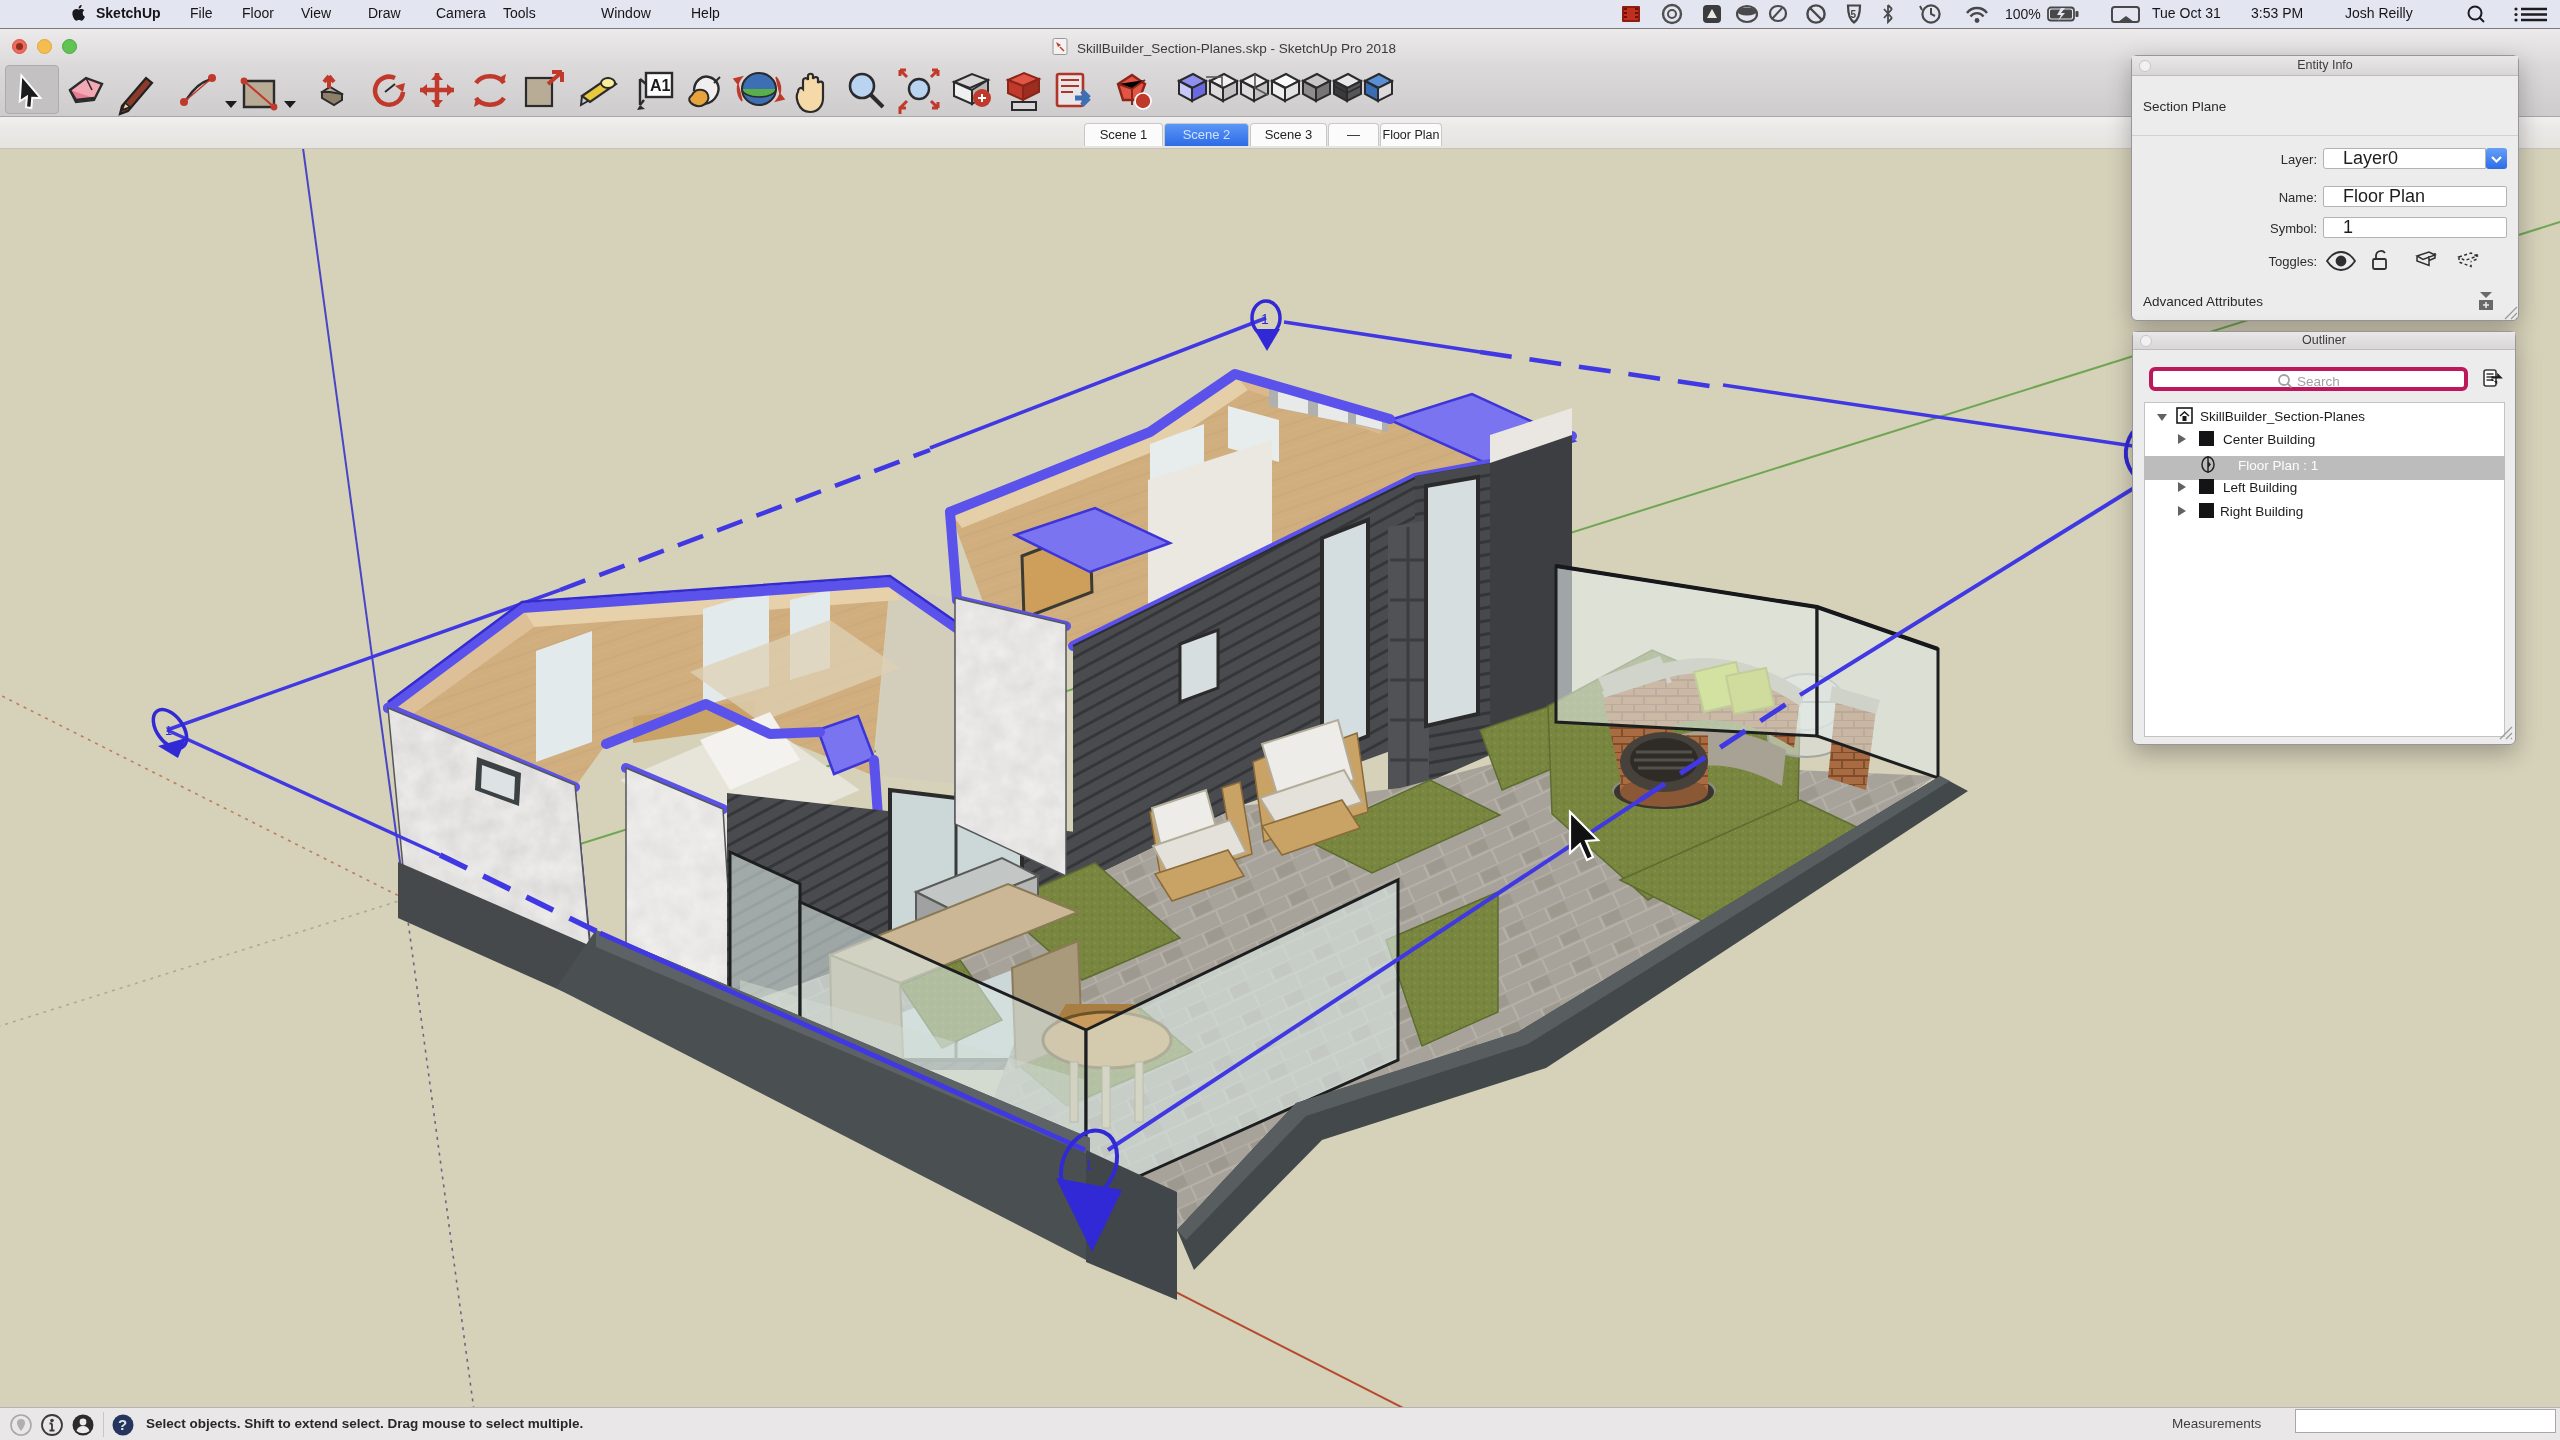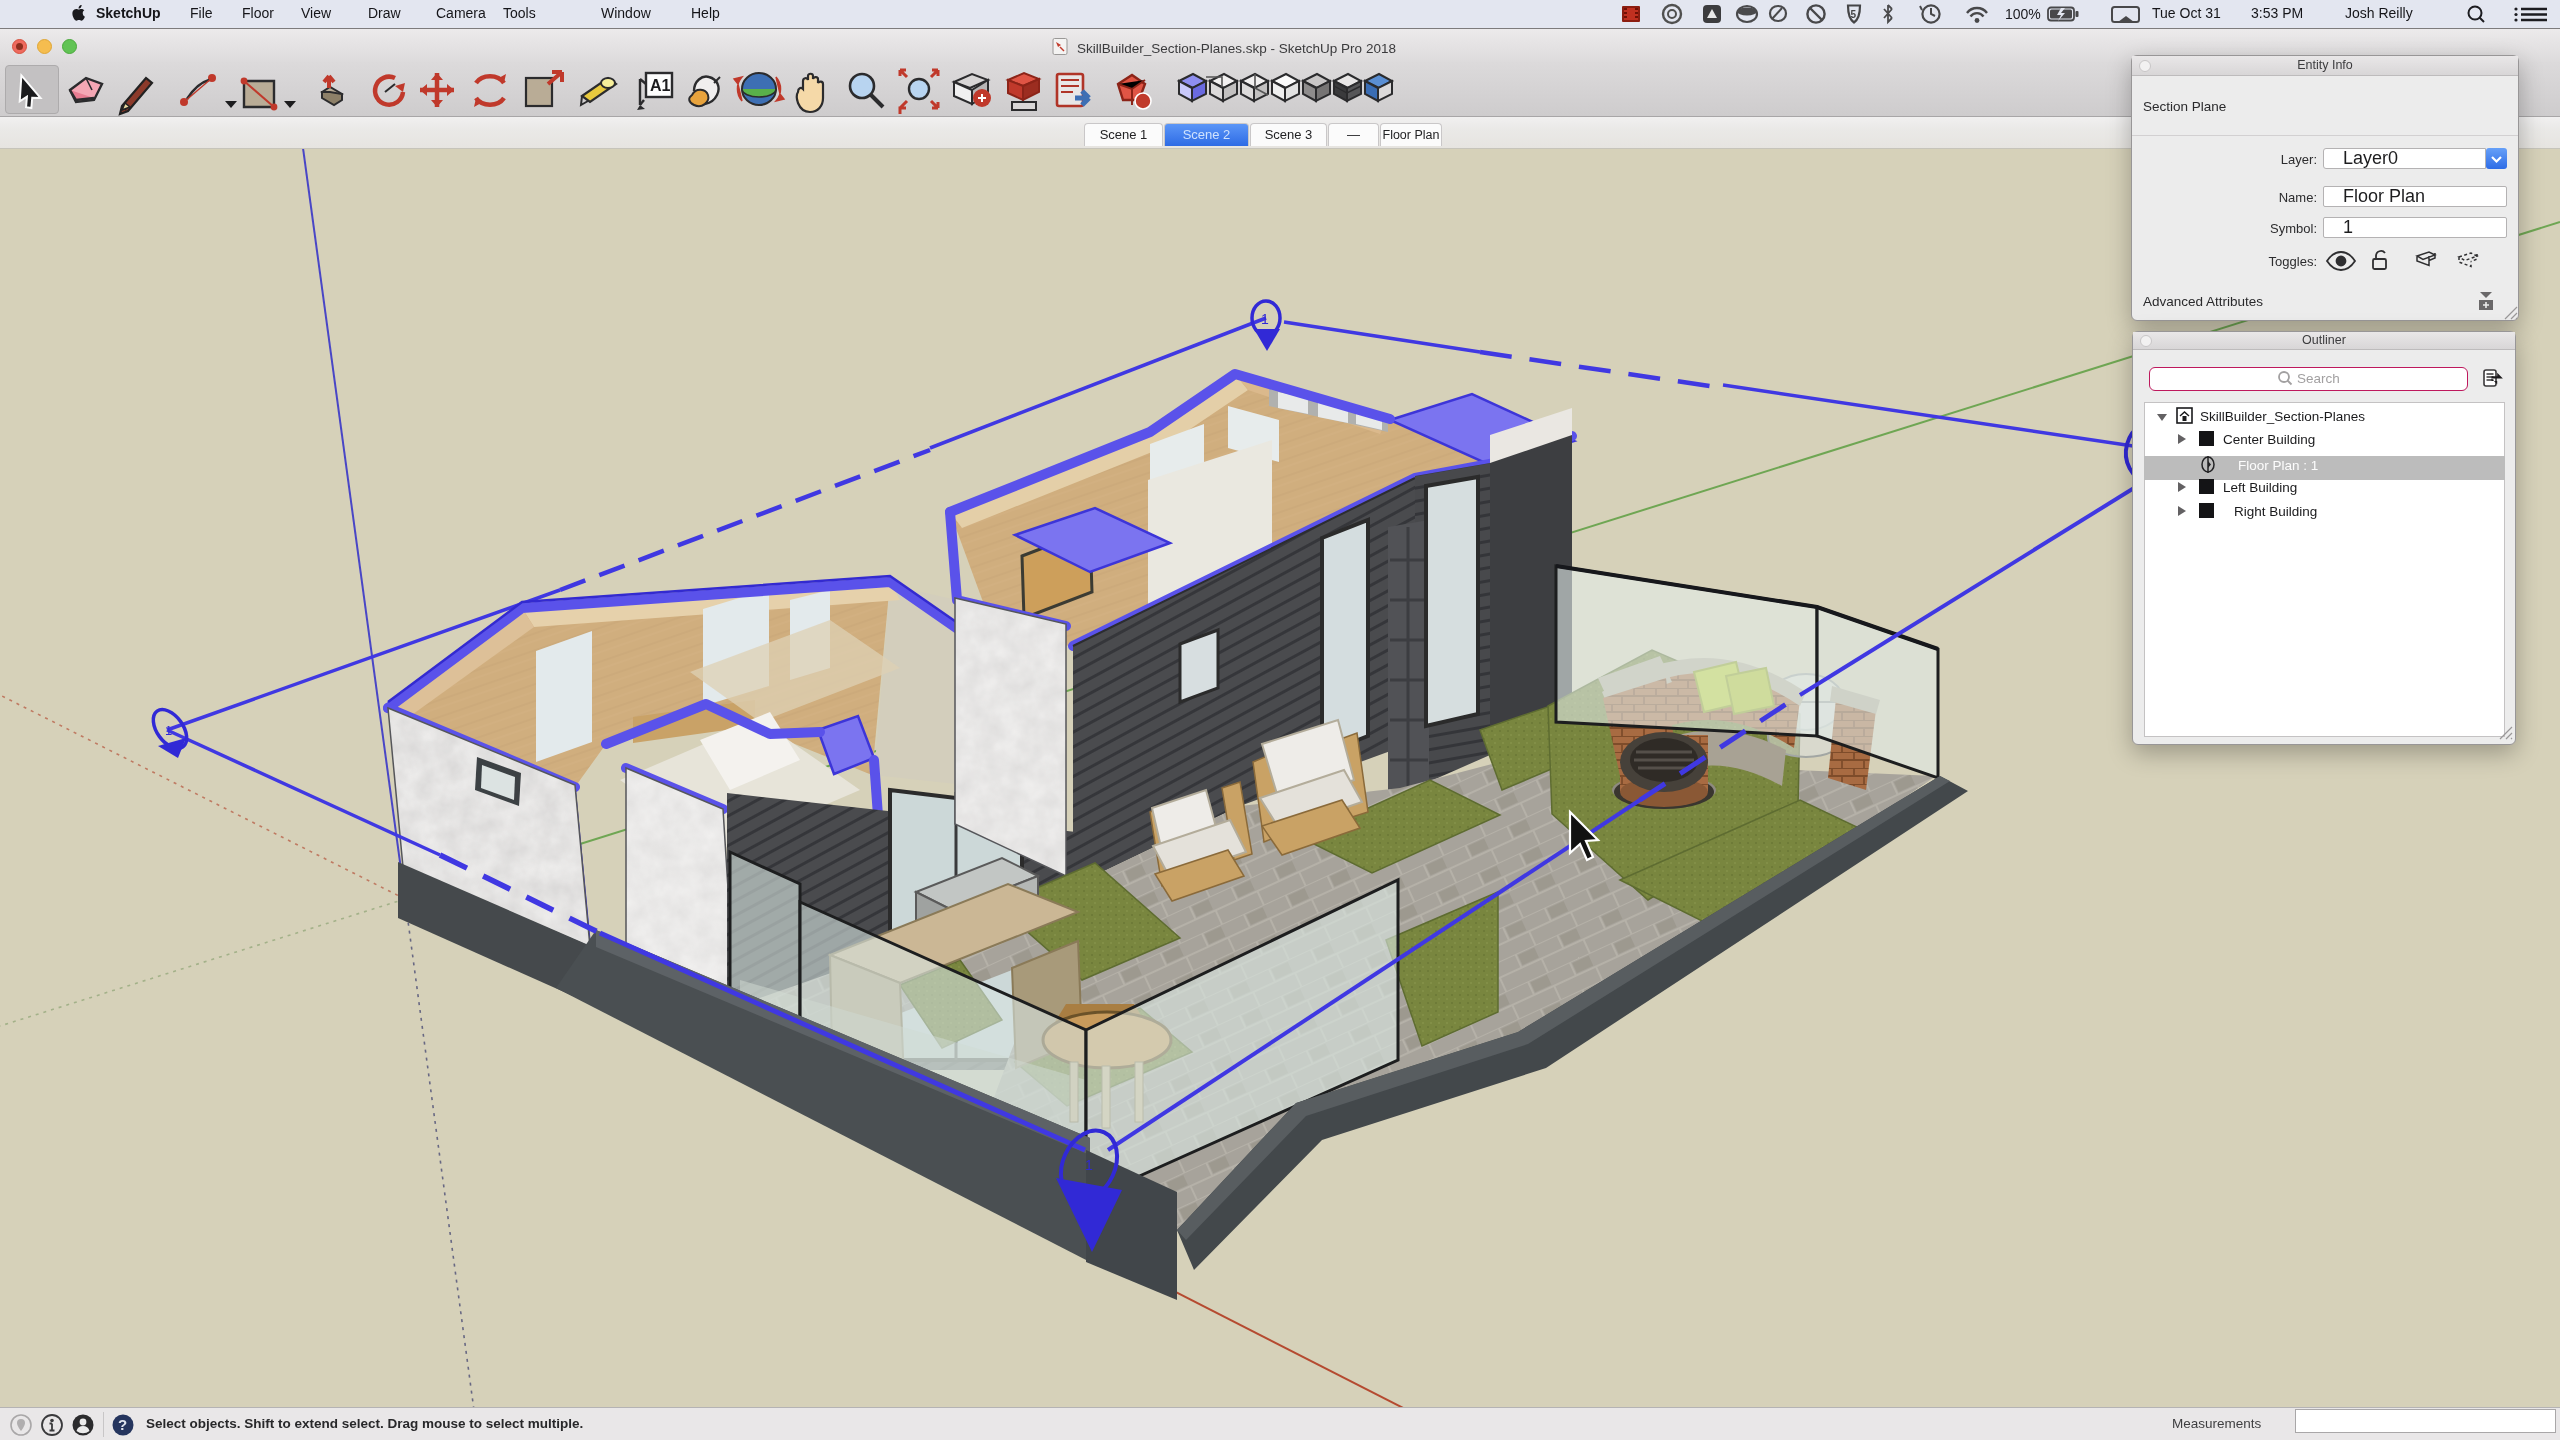--- a/index.html
+++ b/index.html
@@ -551,21 +551,21 @@
       <path d="M4 2h12l-6 6z" fill="#6a6869"></path>
       <rect x="3" y="10" width="14" height="10" fill="#6a6869"></rect>
       <path d="M10 12v6m-3-3h6" stroke="#ececec" stroke-width="1.6"></path>
     </svg>
     <svg class="abs" style="left:372px;top:250px" width="14" height="14" viewBox="0 0 14 14">
       <path d="M13 1L1 13m12-6l-6 6m6-1l-1 1" stroke="#9a9899" stroke-width="1.2"></path>
     </svg>
   </div>
 <div class="panel" style="left:2132px;top:331px;width:384px;height:414px">
     <div class="ptitle" style="height:18px;line-height:17px">Outliner<div class="pclose" style="top:3px"></div></div>
-    <div class="abs" style="left:16px;top:35px;width:319px;height:24px;background:#fff;border:1px solid #be185d;border-radius:6px;text-align:center;color:#a2a0a1;font-size:13.5px;line-height:22px"><svg style="vertical-align:-3px" width="16" height="16" viewBox="0 0 16 16">
+    <div class="abs" style="left:16px;top:35px;width:319px;height:24px;background:#fff;border:4px solid #be185d;border-radius:6px;text-align:center;color:#a2a0a1;font-size:13.5px;line-height:22px"><svg style="vertical-align:-3px" width="16" height="16" viewBox="0 0 16 16">
         <circle cx="7" cy="7" r="5" fill="none" stroke="#a2a0a1" stroke-width="1.8"></circle>
         <path d="M10.5 10.5l4 4" stroke="#a2a0a1" stroke-width="1.8"></path>
       </svg> Search</div>
     <svg class="abs" style="left:349px;top:36px" width="24" height="22" viewBox="0 0 24 22">
       <rect x="2" y="2" width="12" height="16" rx="2" fill="#fff" stroke="#3a383a" stroke-width="1.6"></rect>
       <path d="M4.5 6h7M4.5 9h7M4.5 12h7" stroke="#3a383a" stroke-width="1.4"></path>
       <path d="M10 10h12l-6-6v3.5h-6v5h6V16z" fill="#1d1b1d" transform="translate(0,1) scale(0.95)"></path>
     </svg>
     <div class="abs" style="left:11px;top:70px;width:361px;height:335px;background:#fff;border:1px solid #c4c2c3"></div>
     <div class="trow" style="left:11px;top:75px;width:361px"><svg style="vertical-align:-2px;margin-left:12px" width="12" height="12" viewBox="0 0 12 12">
@@ -582,16 +582,16 @@
     <div class="trow" style="left:11px;top:124px;width:361px;color:#fdfdfd"><svg style="vertical-align:-3px;margin-left:56px" width="16" height="17" viewBox="0 0 16 17">
         <ellipse cx="8" cy="8.5" rx="6" ry="7.5" fill="none" stroke="#232325" stroke-width="1.5"></ellipse>
         <path d="M8 0v17" stroke="#232325" stroke-width="1.5"></path>
         <path d="M8 5l3 3.5-3 3.5z" fill="#232325"></path>
       </svg><span style="margin-left:22px">Floor Plan : 1</span></div>
     <div class="trow" style="left:11px;top:147px;width:361px"><svg style="vertical-align:-1px;margin-left:32px" width="11" height="12" viewBox="0 0 11 12">
         <path d="M2 1l8 5-8 5z" fill="#636163"></path>
       </svg><span style="display:inline-block;width:15px;height:15px;background:#141416;margin-left:12px;vertical-align:-2px"></span><span style="margin-left:9px">Left Building</span></div>
     <div class="trow" style="left:11px;top:171px;width:361px"><svg style="vertical-align:-1px;margin-left:32px" width="11" height="12" viewBox="0 0 11 12">
         <path d="M2 1l8 5-8 5z" fill="#636163"></path>
-      </svg><span style="display:inline-block;width:15px;height:15px;background:#141416;margin-left:12px;vertical-align:-2px"></span><span style="margin-left:20px">Right Building</span></div>
+      </svg><span style="display:inline-block;width:15px;height:15px;background:#141416;margin-left:12px;vertical-align:-2px"></span><span style="margin-left:6px">Right Building</span></div>
     <svg class="abs" style="left:366px;top:394px" width="14" height="14" viewBox="0 0 14 14">
       <path d="M13 1L1 13m12-6l-6 6m6-1l-1 1" stroke="#9a9899" stroke-width="1.2"></path>
     </svg>
   </div>
 </body></html>

